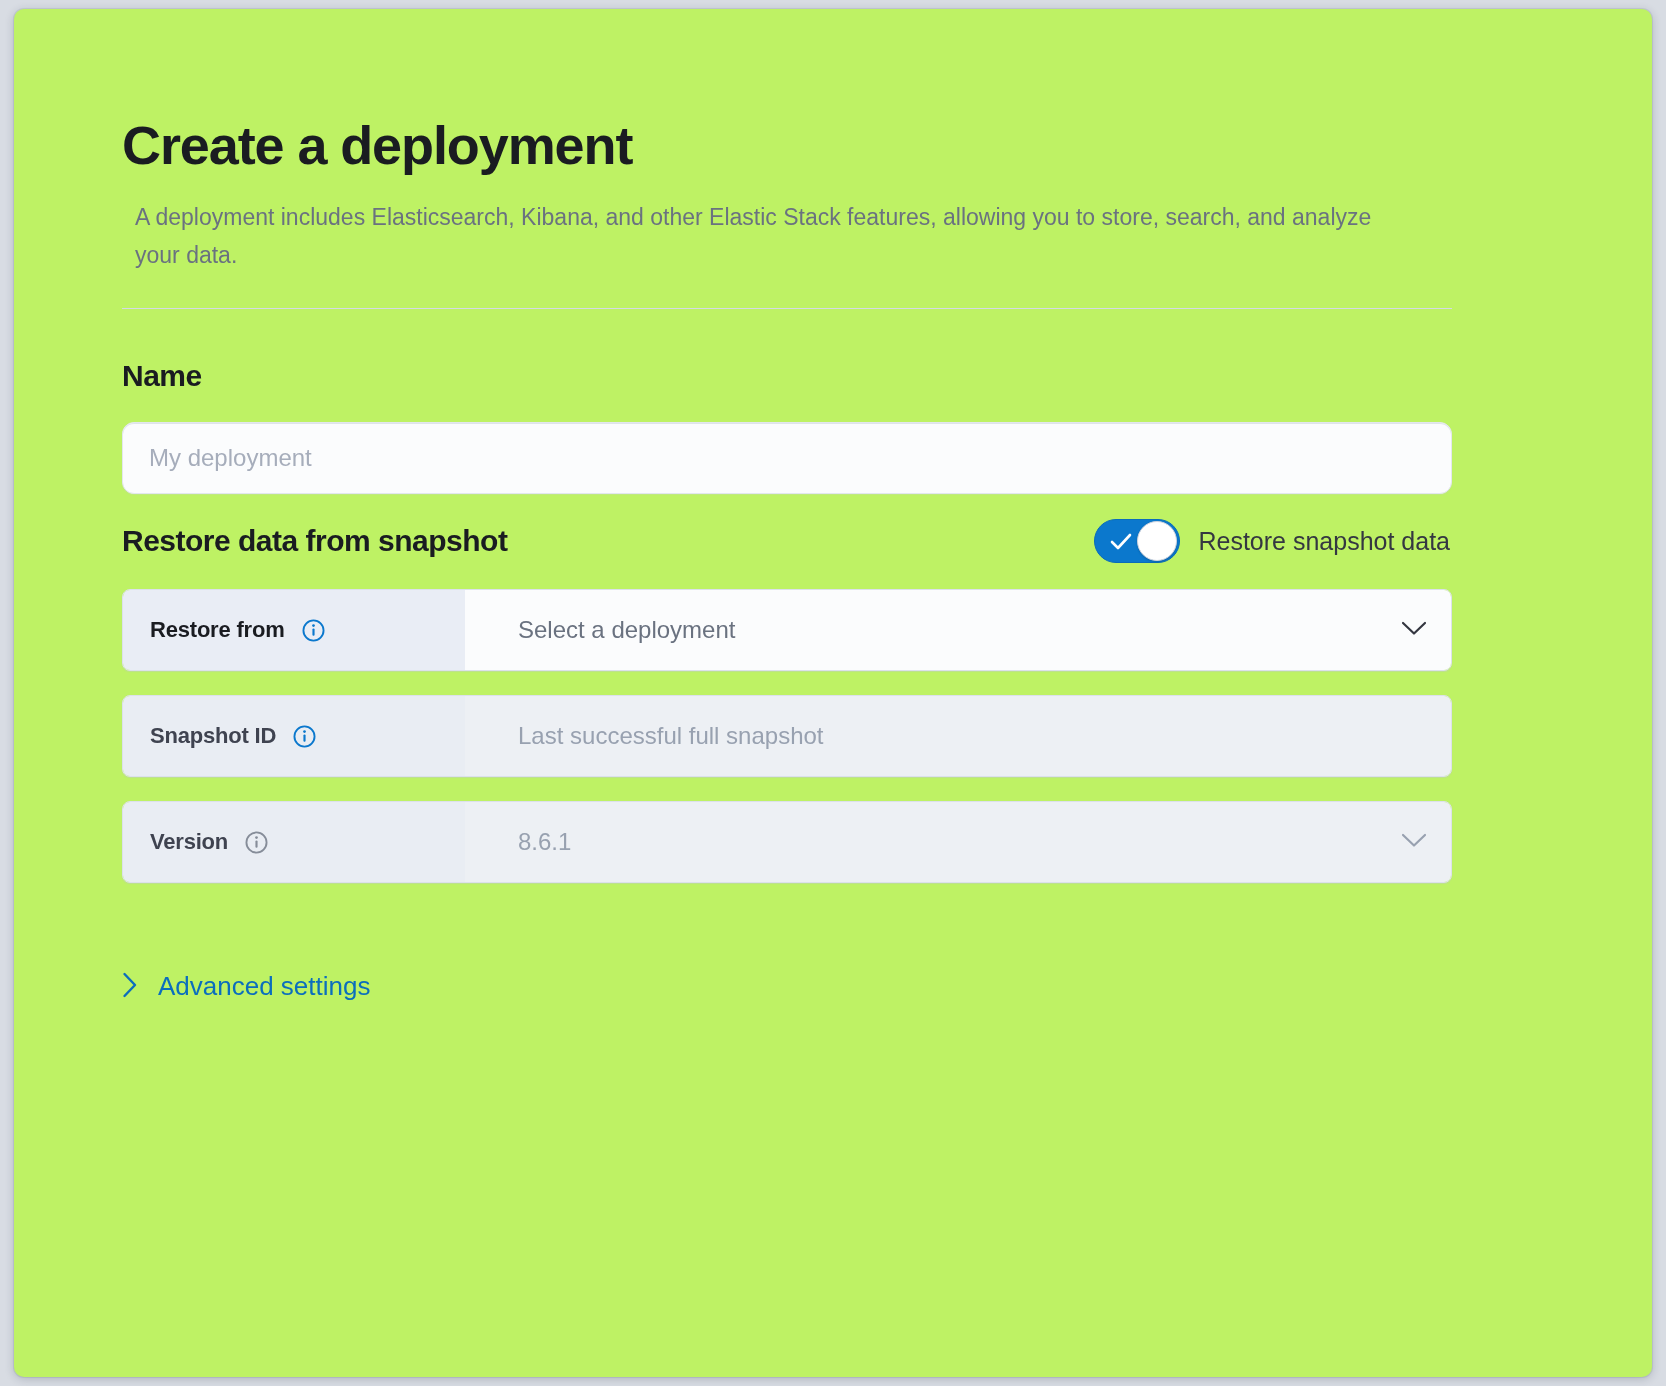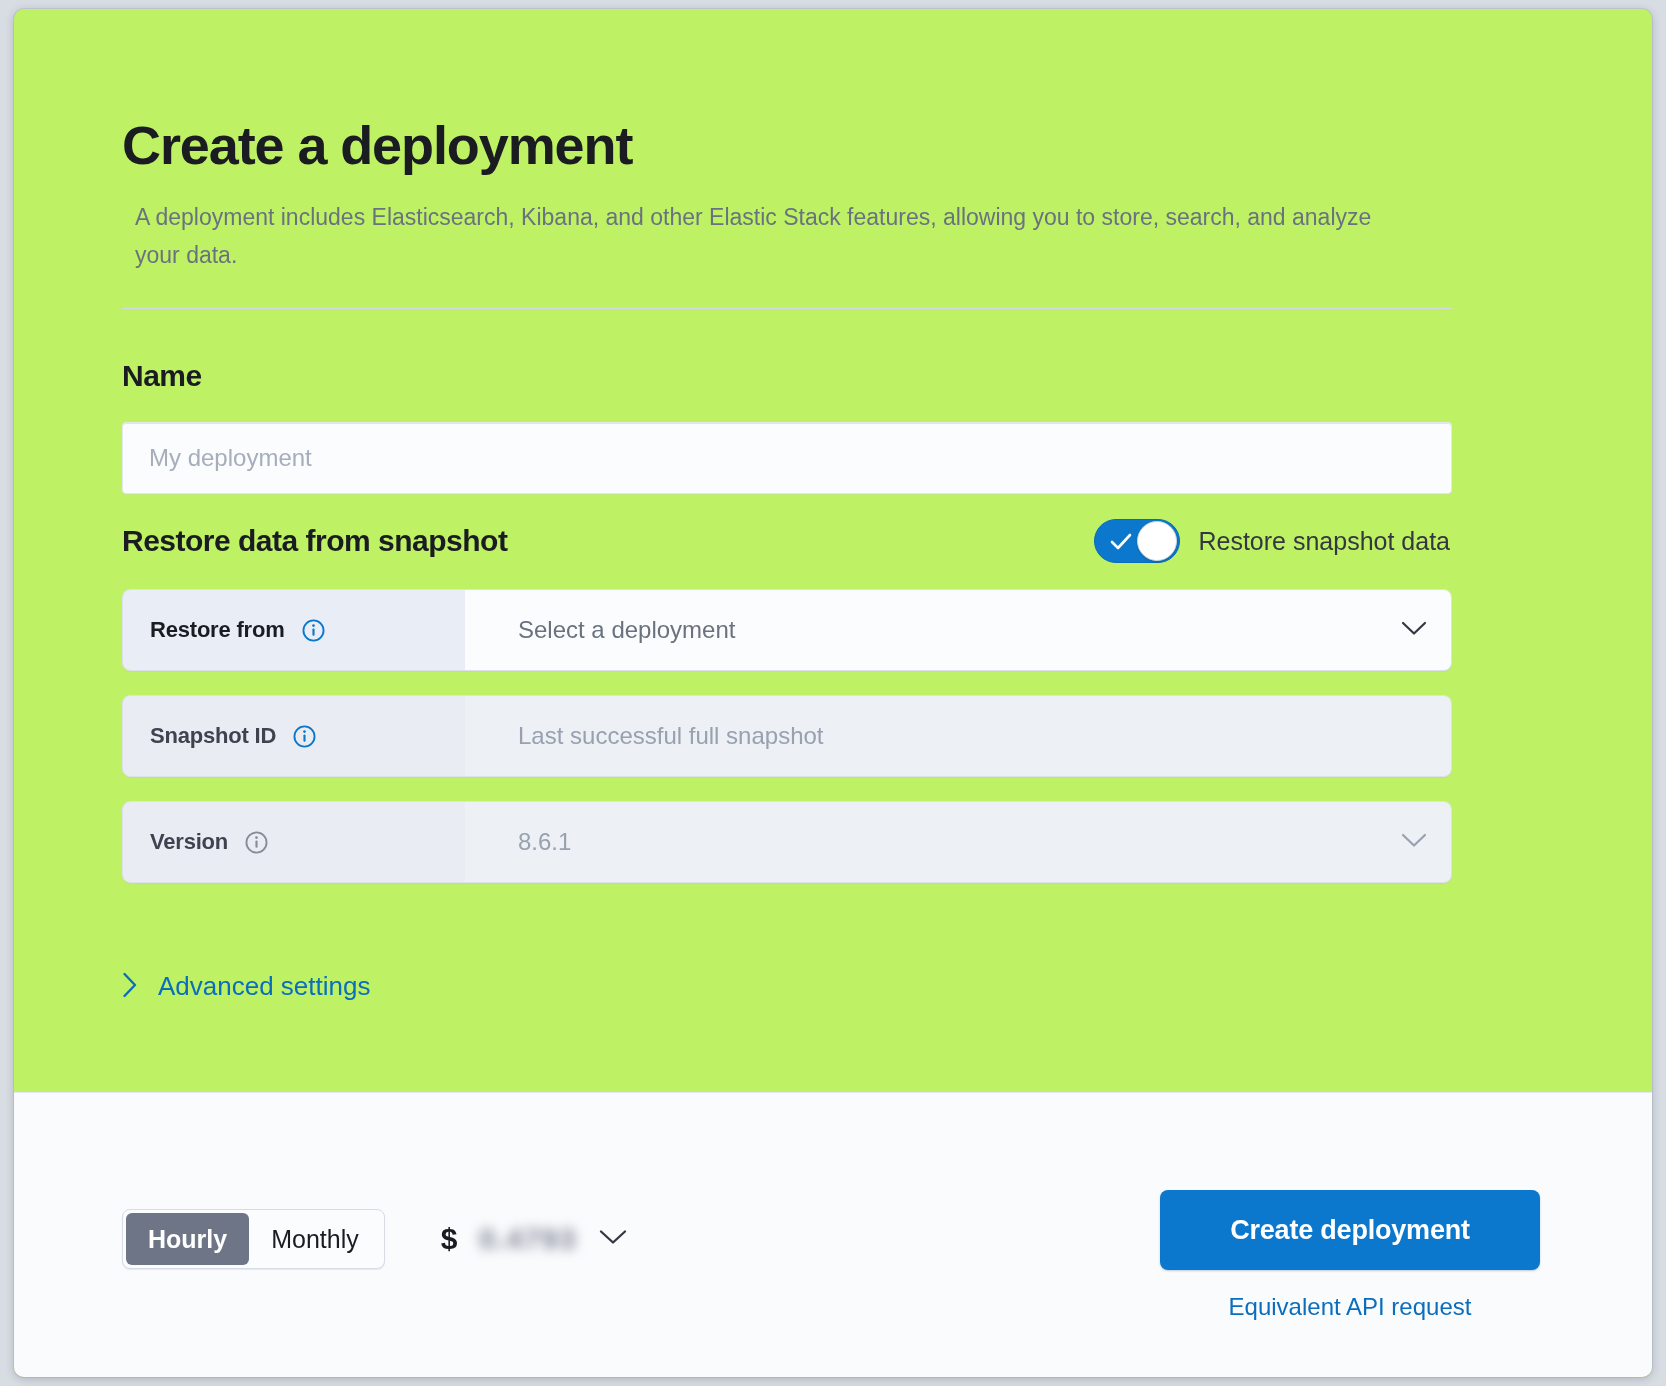--- a/index.html
+++ b/index.html
@@ -72,21 +72,21 @@
     letter-spacing: -0.5px;
     color: #1a1c21;
     margin: 0;
   }
 
   .name-block { margin-top: 48px; }
 
   .text-input {
     margin-top: 27px;
     height: 72px;
-    border-radius: 4px;
+    border-radius: 12px;
     background: #fbfcfd;
     border: 1px solid #e3e7ee;
     box-shadow: 0 1px 0 rgba(200,207,219,0.55) inset, 0 1px 1px rgba(200,207,219,0.25);
     display: flex;
     align-items: center;
     padding: 0 26px;
     box-sizing: border-box;
   }
   .text-input .ph {
     font-size: 24px;
@@ -412,39 +412,14 @@
           <svg class="chev-right" viewBox="0 0 16 26" aria-hidden="true">
             <path d="M2.5 2 L13 13 L2.5 24" fill="none" stroke="#0b6ebd" stroke-width="2.4" stroke-linecap="round" stroke-linejoin="round"></path>
           </svg>
         </span>
         <span class="adv-text">Advanced settings</span>
       </div>
 
     </div>
   </div>
 
-  <div class="footer">
-
-    <div class="footer-left">
-      <div class="segmented">
-        <div class="seg active">Hourly</div>
-        <div class="seg">Monthly</div>
-      </div>
-
-      <div class="price">
-        <span class="dollar">$</span>
-        <span class="amount">0.4793</span>
-        <span>
-          <svg class="chev-down" viewBox="0 0 28 16" aria-hidden="true">
-            <path d="M2 2.5 L14 13.5 L26 2.5" fill="none" stroke="#343741" stroke-width="2.3" stroke-linecap="round" stroke-linejoin="round"></path>
-          </svg>
-        </span>
-      </div>
-    </div>
-
-    <div class="footer-right">
-      <button class="primary-btn">Create deployment</button>
-      <span class="api-link">Equivalent API request</span>
-    </div>
-
-  </div>
 
 </div>
 
 </body></html>

